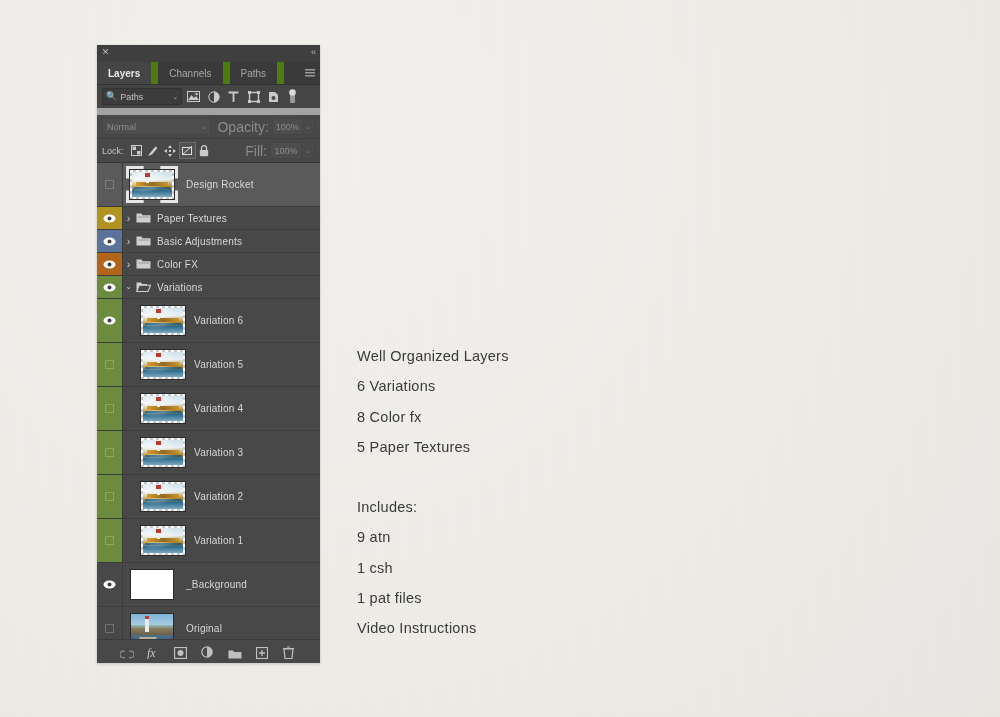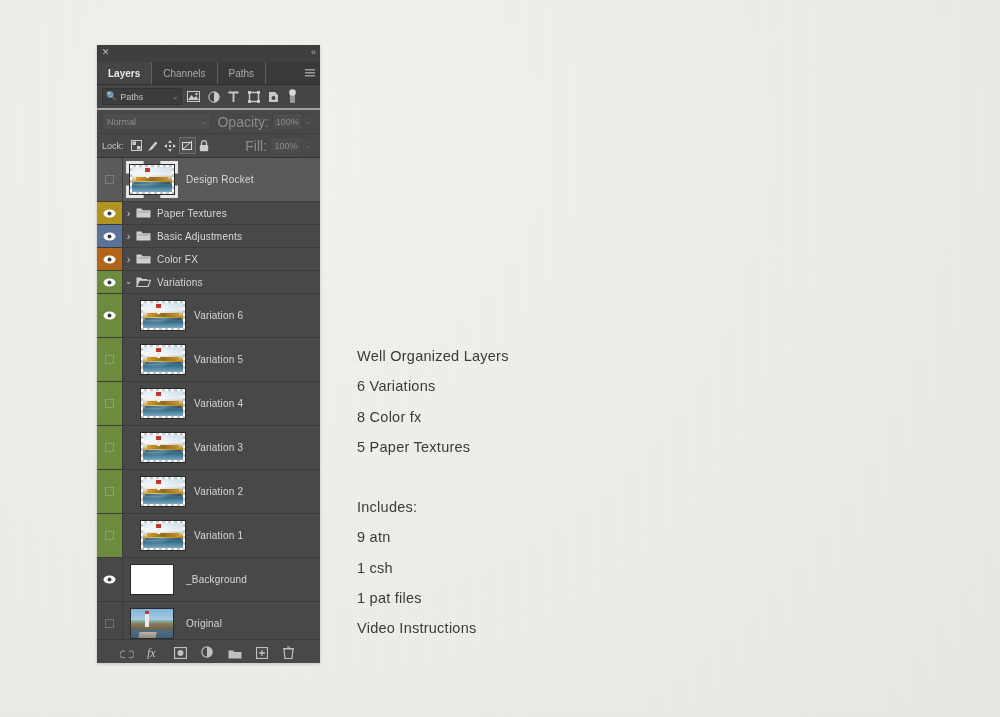--- a/index.html
+++ b/index.html
@@ -31,21 +31,21 @@
   .topbar .collapse{
     position:absolute;right:4px;top:2px;font-size:9px;line-height:10px;color:#b0b0b0;
   }
 
   .tabs{
     height:22px;background:#3a3a3a;display:flex;align-items:stretch;
     position:relative;flex:0 0 auto;border-bottom:1px solid #2f2f2f;
   }
   .tab{
     padding:0 11px;display:flex;align-items:center;font-size:10px;color:#a8a8a8;
-    border-right:1px solid #4d7c0f;cursor:default;
+    border-right:7px solid #4d7c0f;cursor:default;
   }
   .tab.active{background:#454545;color:#e8e8e8;font-weight:bold;}
   .tabmenu{
     position:absolute;right:5px;top:7px;width:10px;height:8px;
     background:
       linear-gradient(#9a9a9a,#9a9a9a) 0 0/10px 1.5px no-repeat,
       linear-gradient(#9a9a9a,#9a9a9a) 0 3px/10px 1.5px no-repeat,
       linear-gradient(#9a9a9a,#9a9a9a) 0 6px/10px 1.5px no-repeat;
   }
 
@@ -62,21 +62,21 @@
   .kindbox .cv{position:absolute;right:3px;font-size:7px;color:#aaa;}
   .ficon{
     width:17px;height:17px;display:flex;align-items:center;justify-content:center;
     color:#c9c9c9;
   }
   .ficon svg{display:block;}
   .toggledot{margin-left:1px;width:12px;height:17px;display:flex;align-items:center;justify-content:center;}
 
   .bmrow{
     height:23px;background:#484848;display:flex;align-items:center;padding:0 5px;
-    border-top:2px solid #a3a3a3;flex:0 0 auto;
+    border-top:7px solid #a3a3a3;flex:0 0 auto;
   }
   .blendsel{
     width:104px;height:15px;background:#4d4d4d;border:1px solid #444;border-radius:1px;
     display:flex;align-items:center;padding:0 4px;position:relative;color:#8d8d8d;font-size:9px;
   }
   .blendsel .cv{position:absolute;right:3px;font-size:7px;color:#7e7e7e;}
   .lbl{font-size:14px;color:#8c8c8c;margin-left:6px;}
   .numbox{
     width:30px;height:15px;background:#4d4d4d;border:1px solid #444;
     font-size:9px;color:#8d8d8d;display:flex;align-items:center;justify-content:center;

